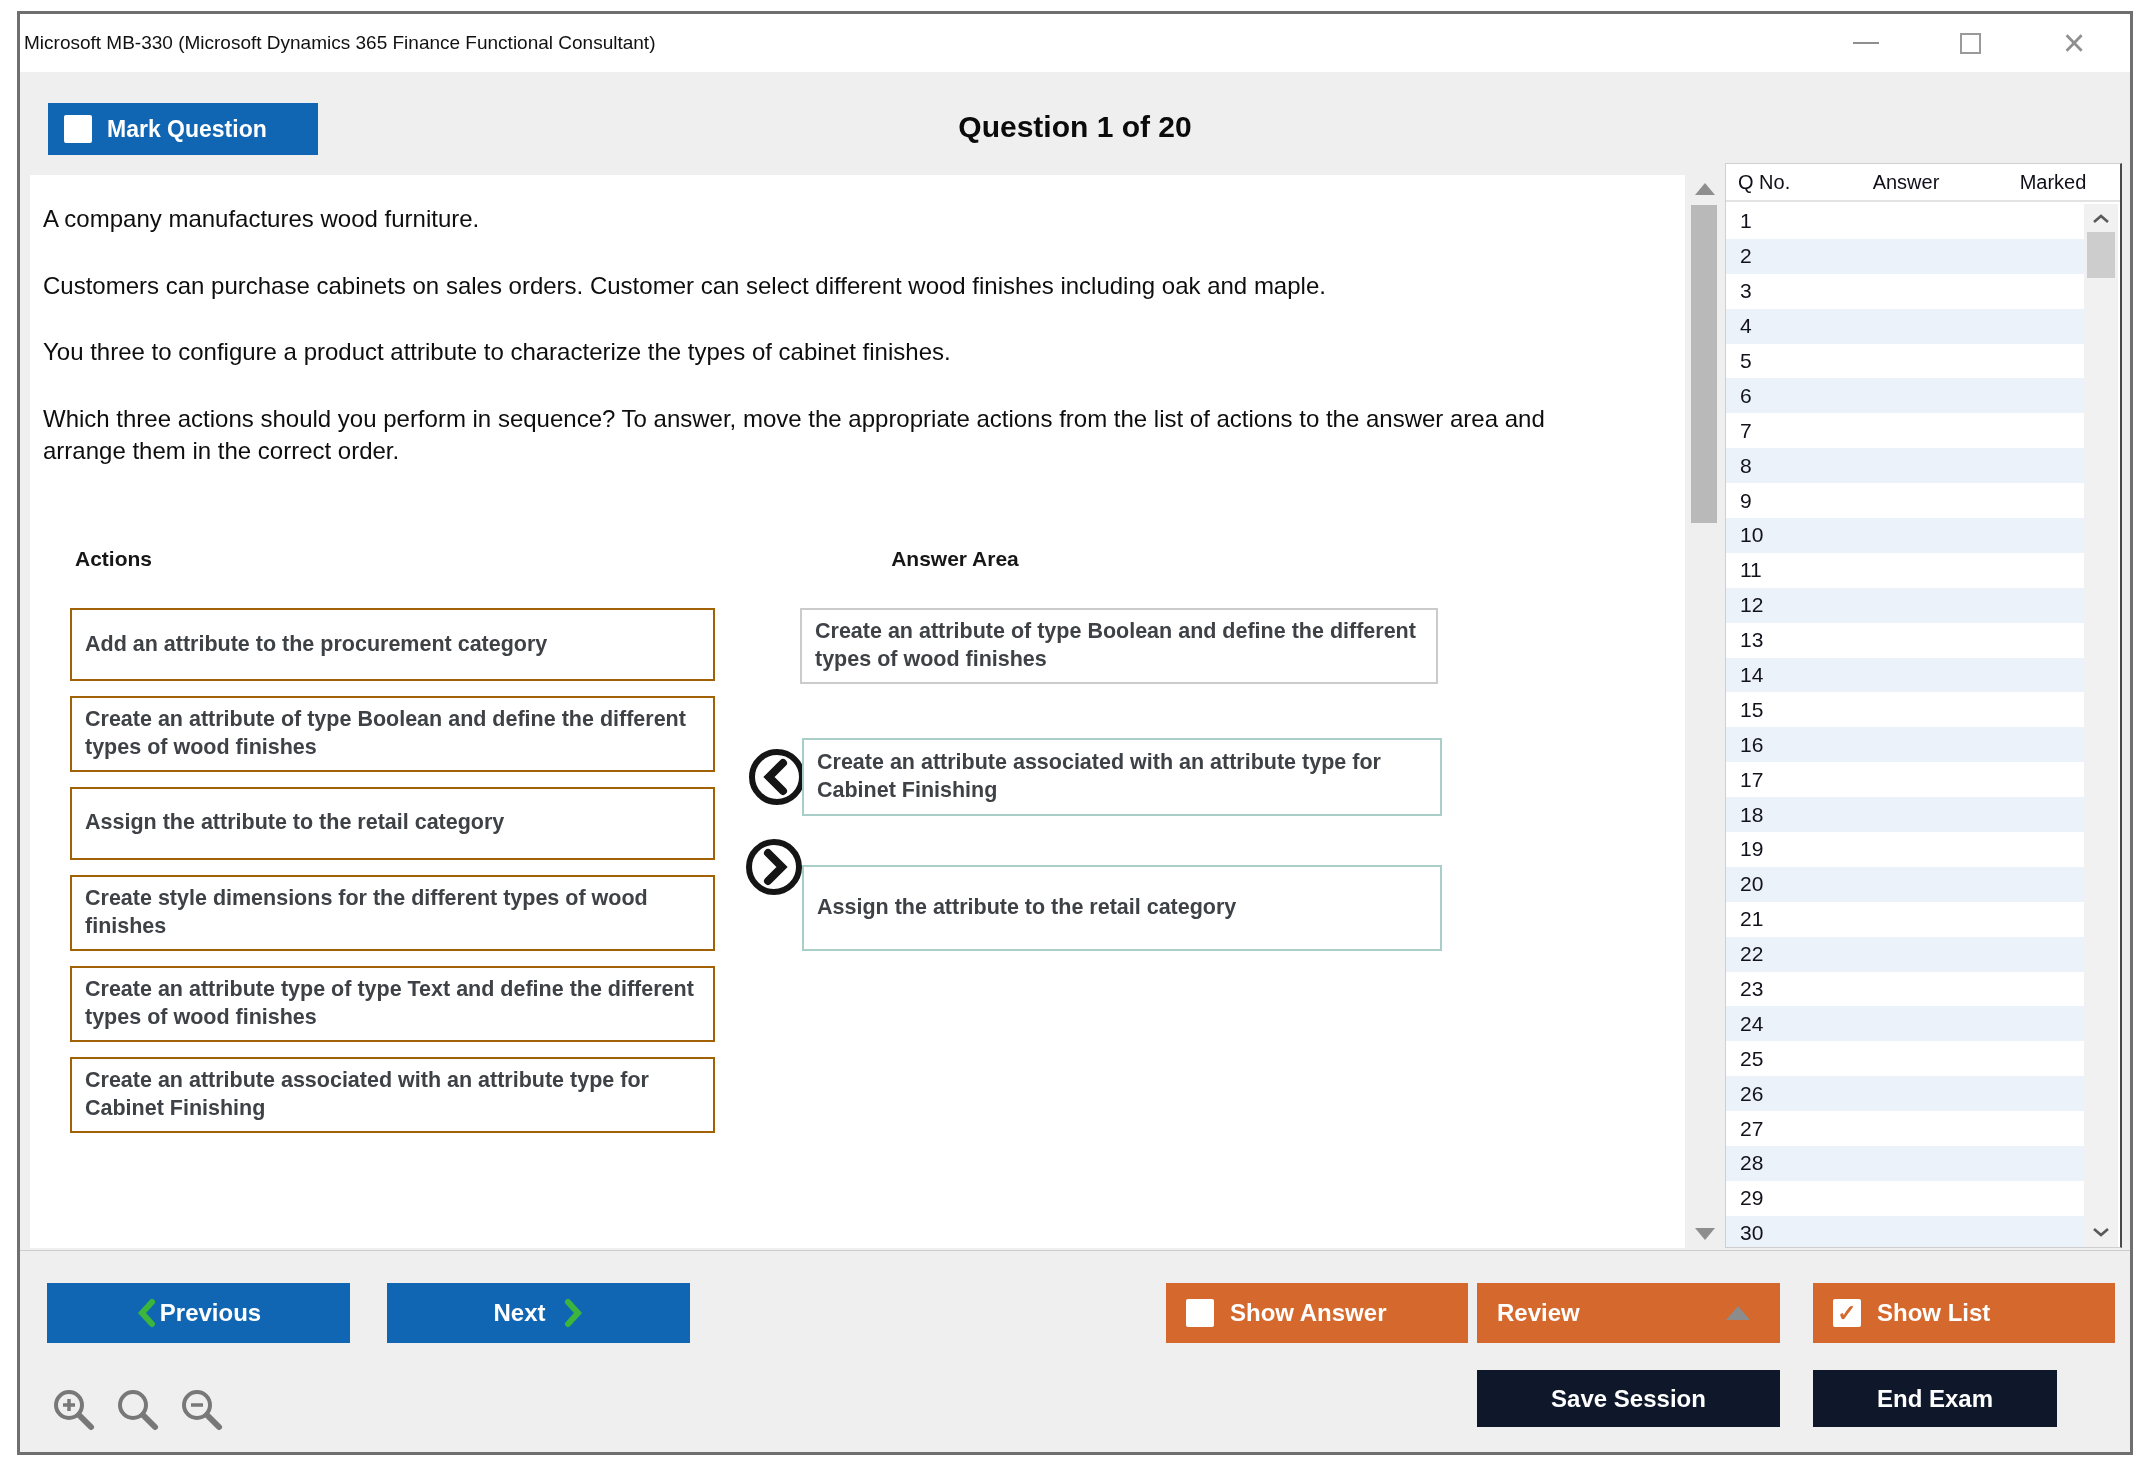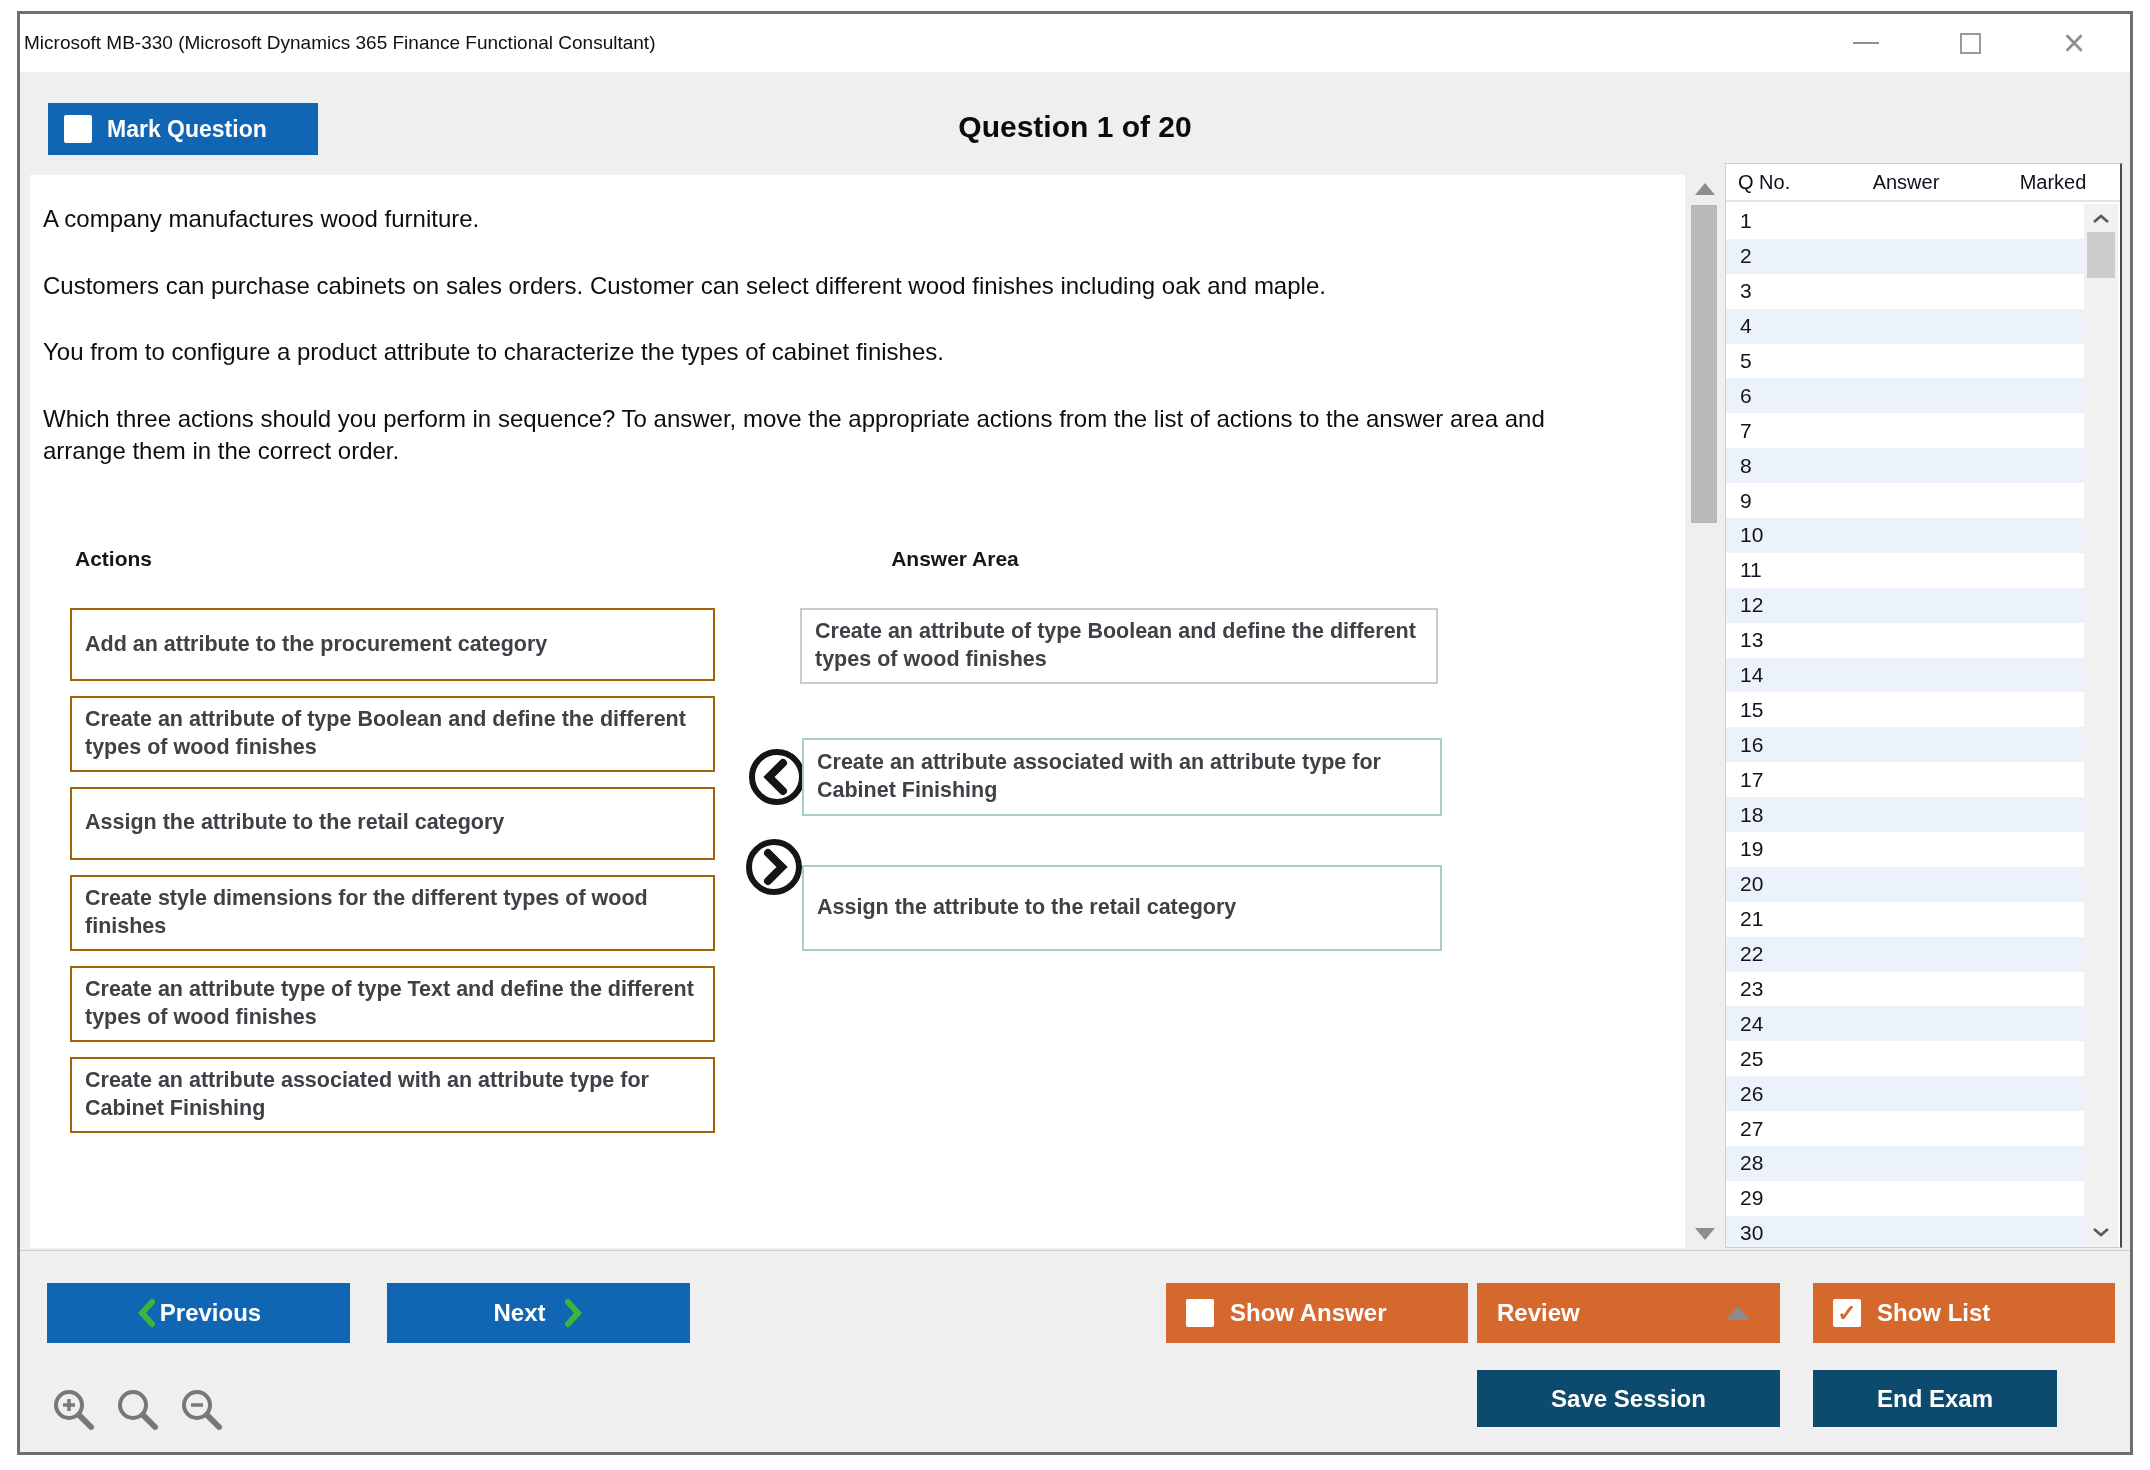--- a/index.html
+++ b/index.html
@@ -99,21 +99,21 @@
   .qs-chev-down { position: absolute; left: 8px; bottom: 6px; }
   .qs-thumb { position: absolute; left: 3px; top: 28px; width: 28px; height: 46px;
     background: #cdcdcd; }
   
   .footer-line { position: absolute; left: 0; top: 1236px; width: 100%; height: 0;
     border-top: 1px solid #cccccc; }
   .foot-btn { position: absolute; height: 60px; display: flex; align-items: center; }
   .foot-btn .label { font-size: 24px; }
   .blue { background: #1066b3; }
   .orange { background: #d5682c; }
-  .navy { background: #0c4a6e; }
+  .navy { background: #0f172a; }
   .prev-btn { left: 27px; top: 1269px; width: 303px; justify-content: center; gap: 4px; }
   .next-btn { left: 367px; top: 1269px; width: 303px; justify-content: center; gap: 18px; }
   .show-answer-btn { left: 1120px; top: 1269px; width: 302px; gap: 16px; padding-left: 20px; margin-left: 26px; }
   .review-btn { left: 1457px; top: 1269px; width: 303px; padding-left: 20px; }
   .review-btn .tri { margin-left: auto; margin-right: 30px; width: 0; height: 0;
     border-left: 12px solid transparent; border-right: 12px solid transparent;
     border-bottom: 14px solid #8c8c8c; }
   .show-list-btn { left: 1793px; top: 1269px; width: 302px; gap: 16px; padding-left: 20px; }
   .save-btn { left: 1457px; top: 1356px; width: 303px; height: 57px; justify-content: center; }
   .end-btn { left: 1793px; top: 1356px; width: 244px; height: 57px; justify-content: center; }
@@ -142,21 +142,21 @@
   <div class="mark-btn">
     <span class="checkbox"></span>
     <span class="label">Mark Question</span>
   </div>
   <div class="q-counter">Question 1 of 20</div>
 
   <div class="content">
     <div class="q-text">
       <p>A company manufactures wood furniture.</p>
       <p>Customers can purchase cabinets on sales orders. Customer can select different wood finishes including oak and maple.</p>
-      <p>You from to configure a product attribute to characterize the types of cabinet finishes.</p>
+      <p>You three to configure a product attribute to characterize the types of cabinet finishes.</p>
       <p>Which three actions should you perform in sequence? To answer, move the appropriate actions from the list of actions to the answer area and arrange them in the correct order.</p>
     </div>
 
     <div class="panel-title actions-title">Actions</div>
     <div class="panel-title answer-title">Answer Area</div>
 
     <div class="actions-list">
         <div class="action-box">
           <span>Add an attribute to the procurement category</span>
         </div>

